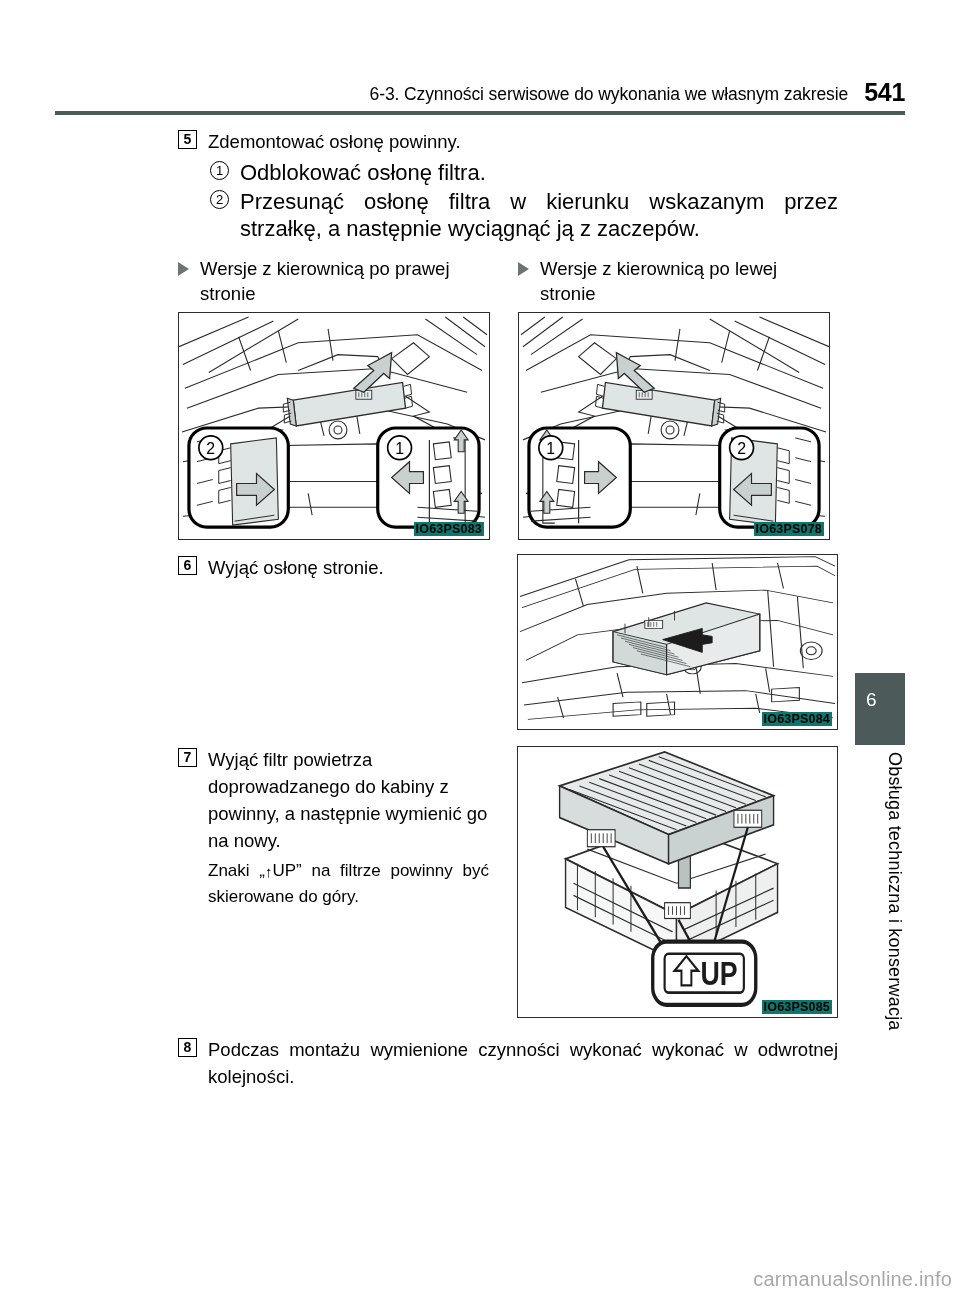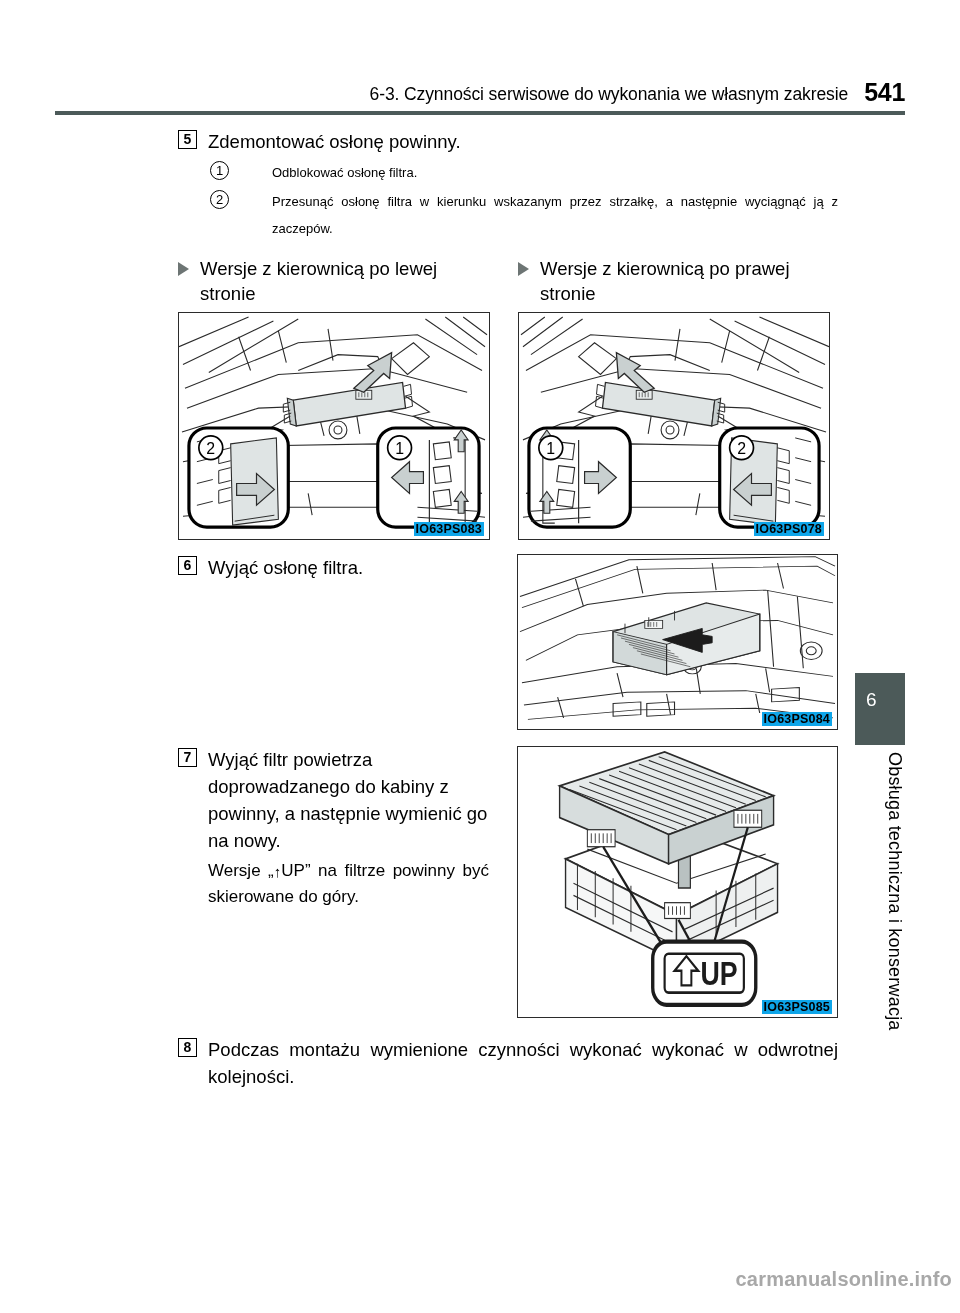--- a/index.html
+++ b/index.html
@@ -99,24 +99,23 @@
   }
   .substep {
     display: flex;
     align-items: flex-start;
     margin-left: 32px;
     margin-bottom: 2px;
   }
   .substep > .marker-wrap { flex: 0 0 30px; padding-top: 2px; }
   .substep > .step-text {
     flex: 1 1 auto;
-    font-size: 13px;
+    font-size: 22px;
     line-height: 27px;
     text-align: justify;
-    margin-left: 32px;
   }
 
   
   .variants-row {
     display: flex;
     margin-top: 14px;
     gap: 28px;
   }
   .variant-col { width: 312px; }
   .variant-head {
@@ -143,21 +142,21 @@
     background: #ffffff;
     overflow: hidden;
   }
   .figure .figid {
     position: absolute;
     right: 5px;
     bottom: 3px;
     font-size: 12.5px;
     font-weight: bold;
     letter-spacing: 0.2px;
-    background: #0ea5e9;
+    background: #0f766e;
     padding: 0 2px;
   }
   .fig-row {
     display: flex;
     gap: 28px;
     margin-top: 6px;
   }
   .fig-small { width: 312px; height: 228px; }
 
   
@@ -222,21 +221,20 @@
   
   .watermark {
     position: absolute;
     left: 0;
     top: 1268px;
     width: 952px;
     text-align: right;
     font-size: 20px;
     color: #a8a8a8;
     letter-spacing: 0.2px;
-    font-weight: bold;
   }
 
   
   .ill { display: block; width: 100%; height: 100%; }
 </style>
 </head>
 <body>
 
 <div class="page-header">
   <div class="header-line">
@@ -265,27 +263,27 @@
     <div class="marker-wrap">
       <span class="marker-circle">2</span>
     </div>
     <div class="step-text">Przesunąć osłonę filtra w kierunku wskazanym przez strzałkę, a następnie wyciągnąć ją z zaczepów.</div>
   </div>
 
   <div class="variants-row">
     <div class="variant-col">
       <div class="variant-head">
         <span class="tri"></span>
-        <span class="variant-head-text">Wersje z kierownicą po lewej stronie</span>
+        <span class="variant-head-text">Wersje z kierownicą po prawej stronie</span>
       </div>
     </div>
     <div class="variant-col">
       <div class="variant-head">
         <span class="tri"></span>
-        <span class="variant-head-text">Wersje z kierownicą po prawej stronie</span>
+        <span class="variant-head-text">Wersje z kierownicą po lewej stronie</span>
       </div>
     </div>
   </div>
 
   <div class="fig-row">
 
     <div class="figure fig-small">
       <svg class="ill" viewBox="0 0 312 228" preserveAspectRatio="none">
         <g fill="none" stroke="#2b2b2b" stroke-width="1.1">
 
@@ -447,21 +445,21 @@
       <span class="figid">IO63PS078</span>
     </div>
   </div>
 
   <div class="block-6">
     <div class="left">
       <div class="step">
         <div class="marker-wrap">
           <span class="marker-box">6</span>
         </div>
-        <div class="step-text">Wyjąć osłonę filtra.</div>
+        <div class="step-text">Wyjąć osłonę stronie.</div>
       </div>
     </div>
 
     <div class="figure fig-medium">
       <svg class="ill" viewBox="0 0 322 218" preserveAspectRatio="none">
         <g fill="none" stroke="#2b2b2b" stroke-width="1.1">
           <path d="M2 52 L112 6 L300 2 L320 14"></path>
           <path d="M4 66 L118 18 L302 14 L320 26"></path>
           <path d="M2 96 L70 62 L150 48 L250 44 L318 60"></path>
           <path d="M8 132 L60 100 L160 84 L262 82 L318 100"></path>
@@ -502,21 +500,21 @@
 
   <div class="block-7">
     <div class="left">
       <div class="step">
         <div class="marker-wrap">
           <span class="marker-box">7</span>
         </div>
         <div class="step-text">Wyjąć filtr powietrza doprowadzanego do kabiny z powinny, a następnie wymienić go na nowy.</div>
       </div>
       <div class="note-text" style="margin-left:30px">
-        <span>Wersje „</span><span class="arrow-up-glyph">↑</span><span>UP” na filtrze powinny być skierowane do góry.</span>
+        <span>Znaki „</span><span class="arrow-up-glyph">↑</span><span>UP” na filtrze powinny być skierowane do góry.</span>
       </div>
     </div>
 
     <div class="figure fig-large">
       <svg class="ill" viewBox="0 0 322 222" preserveAspectRatio="none">
 
         <g>
           <polygon points="48,92 150,62 262,96 160,138" fill="#ffffff" stroke="#2b2b2b" stroke-width="1.4"></polygon>
           <polygon points="48,92 48,132 160,176 160,138" fill="#f6f7f7" stroke="#2b2b2b" stroke-width="1.4"></polygon>
           <polygon points="160,138 160,176 262,136 262,96" fill="#eef0f0" stroke="#2b2b2b" stroke-width="1.4"></polygon>

